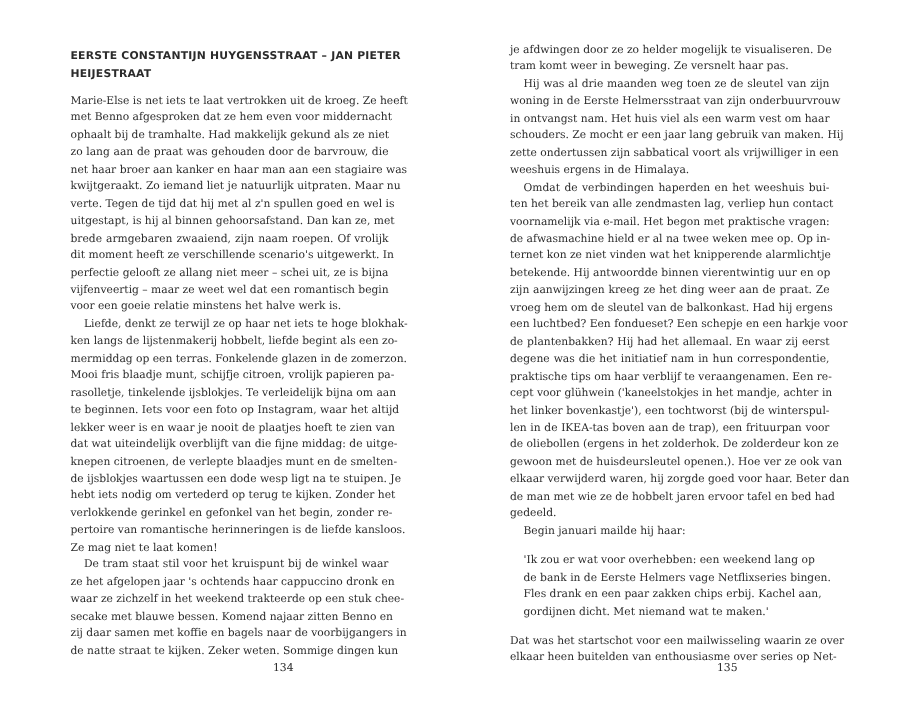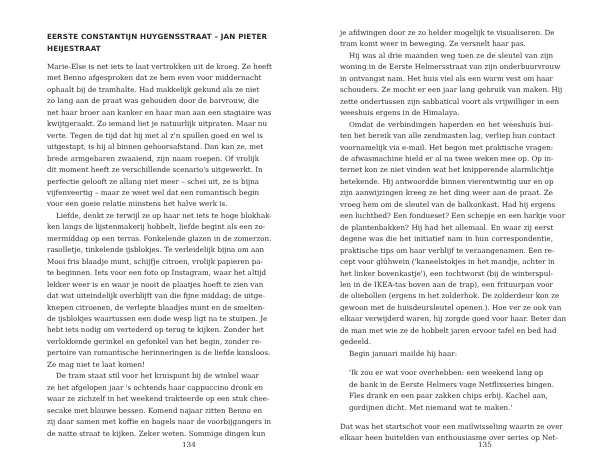--- a/index.html
+++ b/index.html
@@ -56,22 +56,22 @@
         <span class="line">verte. Tegen de tijd dat hij met al z'n spullen goed en wel is</span>
         <span class="line">uitgestapt, is hij al binnen gehoorsafstand. Dan kan ze, met</span>
         <span class="line">brede armgebaren zwaaiend, zijn naam roepen. Of vrolijk</span>
         <span class="line">dit moment heeft ze verschillende scenario's uitgewerkt. In</span>
         <span class="line">perfectie gelooft ze allang niet meer – schei uit, ze is bijna</span>
         <span class="line">vijfenveertig – maar ze weet wel dat een romantisch begin</span>
         <span class="line last">voor een goeie relatie minstens het halve werk is.</span>
         <span class="line indent">Liefde, denkt ze terwijl ze op haar net iets te hoge blokhak-</span>
         <span class="line">ken langs de lijstenmakerij hobbelt, liefde begint als een zo-</span>
         <span class="line">mermiddag op een terras. Fonkelende glazen in de zomerzon.</span>
+        <span class="line">Mooi fris blaadje munt, schijfje citroen, vrolijk papieren pa-</span>
         <span class="line">rasolletje, tinkelende ijsblokjes. Te verleidelijk bijna om aan</span>
-        <span class="line">Mooi fris blaadje munt, schijfje citroen, vrolijk papieren pa-</span>
         <span class="line">te beginnen. Iets voor een foto op Instagram, waar het altijd</span>
         <span class="line">lekker weer is en waar je nooit de plaatjes hoeft te zien van</span>
         <span class="line">dat wat uiteindelijk overblijft van die fijne middag: de uitge-</span>
         <span class="line">knepen citroenen, de verlepte blaadjes munt en de smelten-</span>
         <span class="line">de ijsblokjes waartussen een dode wesp ligt na te stuipen. Je</span>
         <span class="line">hebt iets nodig om vertederd op terug te kijken. Zonder het</span>
         <span class="line">verlokkende gerinkel en gefonkel van het begin, zonder re-</span>
         <span class="line">pertoire van romantische herinneringen is de liefde kansloos.</span>
         <span class="line last">Ze mag niet te laat komen!</span>
         <span class="line indent">De tram staat stil voor het kruispunt bij de winkel waar</span>

